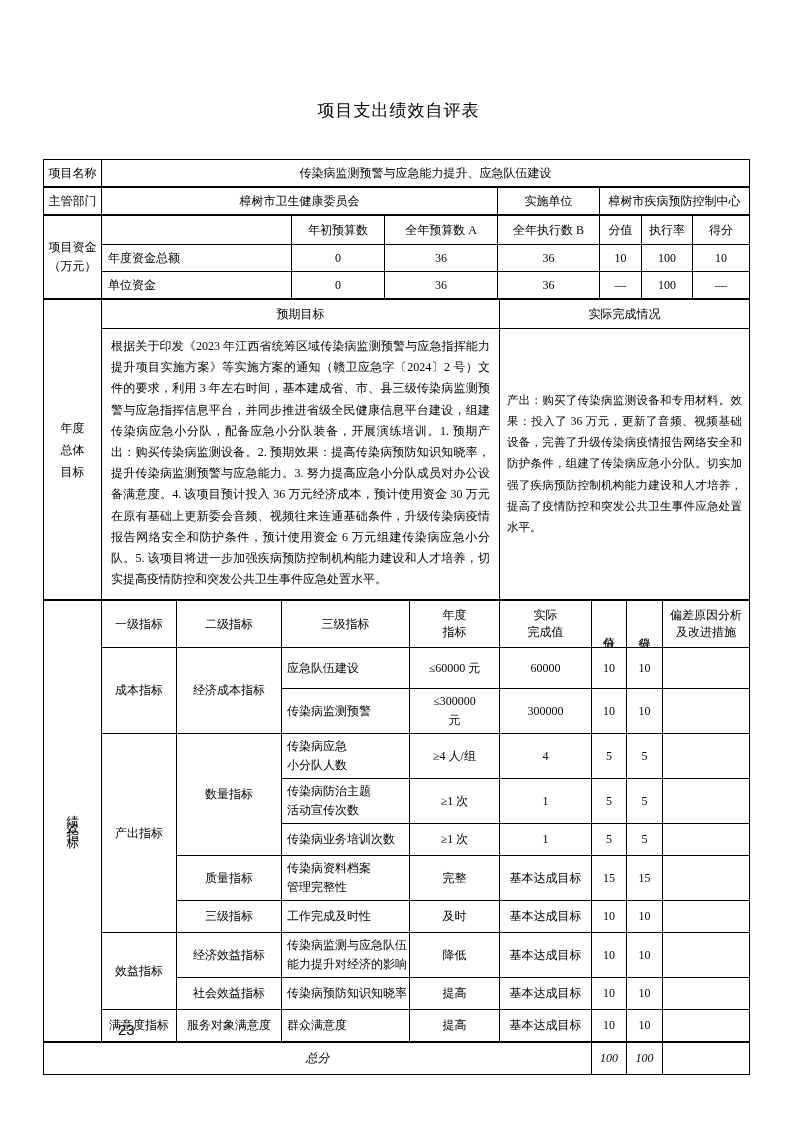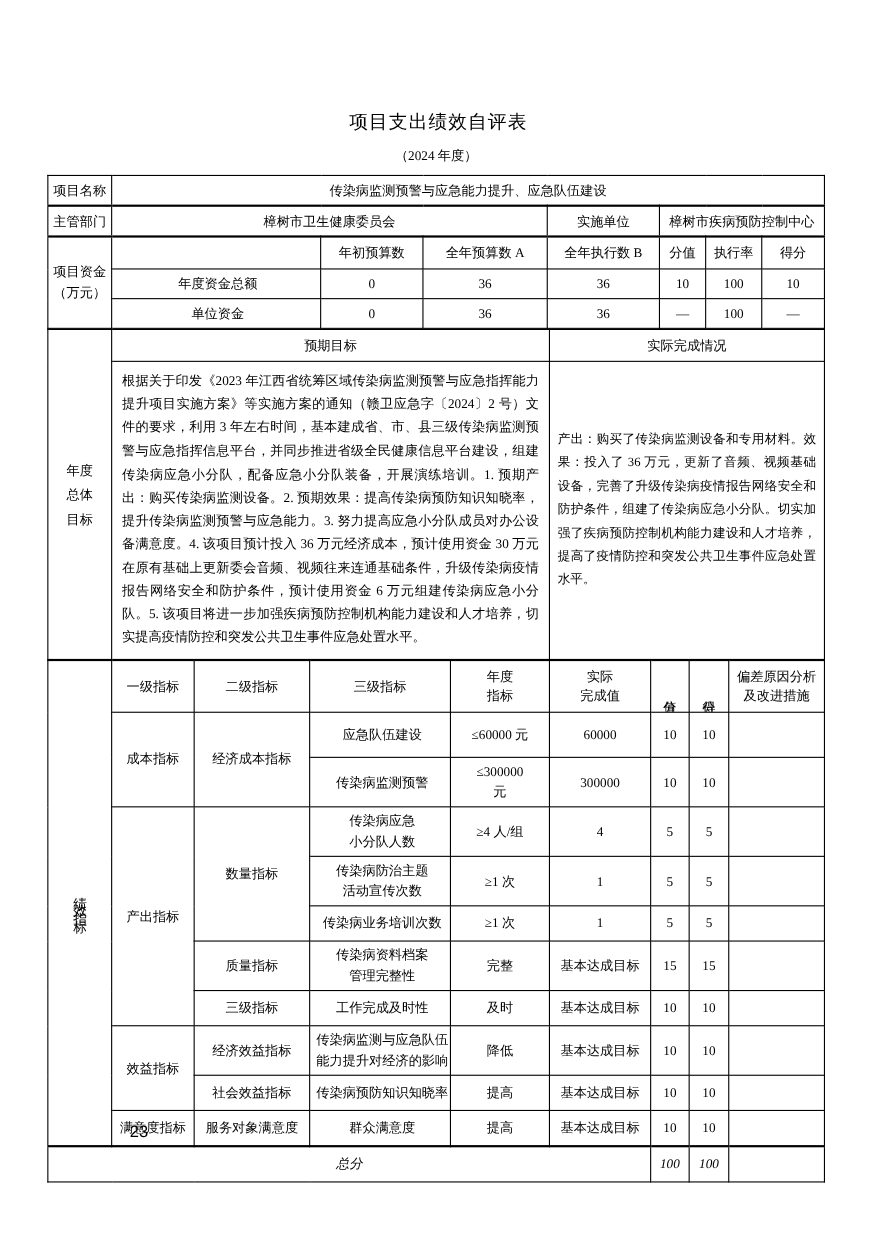--- a/index.html
+++ b/index.html
@@ -23,21 +23,21 @@
   table{border-collapse:collapse;table-layout:fixed;width:706px;}
   td{
     border:1px solid #000;
     font-size:12px;
     padding:2px 3px;
     vertical-align:middle;
     overflow:hidden;
     line-height:19px;
   }
   .c{text-align:center;}
-  .l{text-align:center;padding-left:6px;margin-left:27px;}
+  .l{text-align:left;padding-left:6px;margin-left:27px;}
   .pre{white-space:pre-line;}
   .thick-b td{border-bottom-width:2px;}
   .thick-t td{border-top-width:2px;font-style:italic;}
   .vtext{
     writing-mode:vertical-rl;
     text-orientation:upright;
     display:inline-block;
     line-height:1;
   }
   .vlabel{letter-spacing:7px;font-size:12.5px;}
@@ -68,21 +68,20 @@
     font-family:"Liberation Sans","DejaVu Sans",sans-serif;
   }
   .lv3{padding-left:5px;padding-right:1px;}
 </style>
 </head>
 <body>
 
 <div class="page">
 
   <div class="doc-title">项目支出绩效自评表</div>
-  <div class="doc-subtitle">（2024 年度）</div>
 
   <div class="tbl-wrap">
 
     <table>
       <colgroup>
         <col style="width:58px">
           <col style="width:190px">
           <col style="width:93px">
           <col style="width:113px">
         <col style="width:102px">

